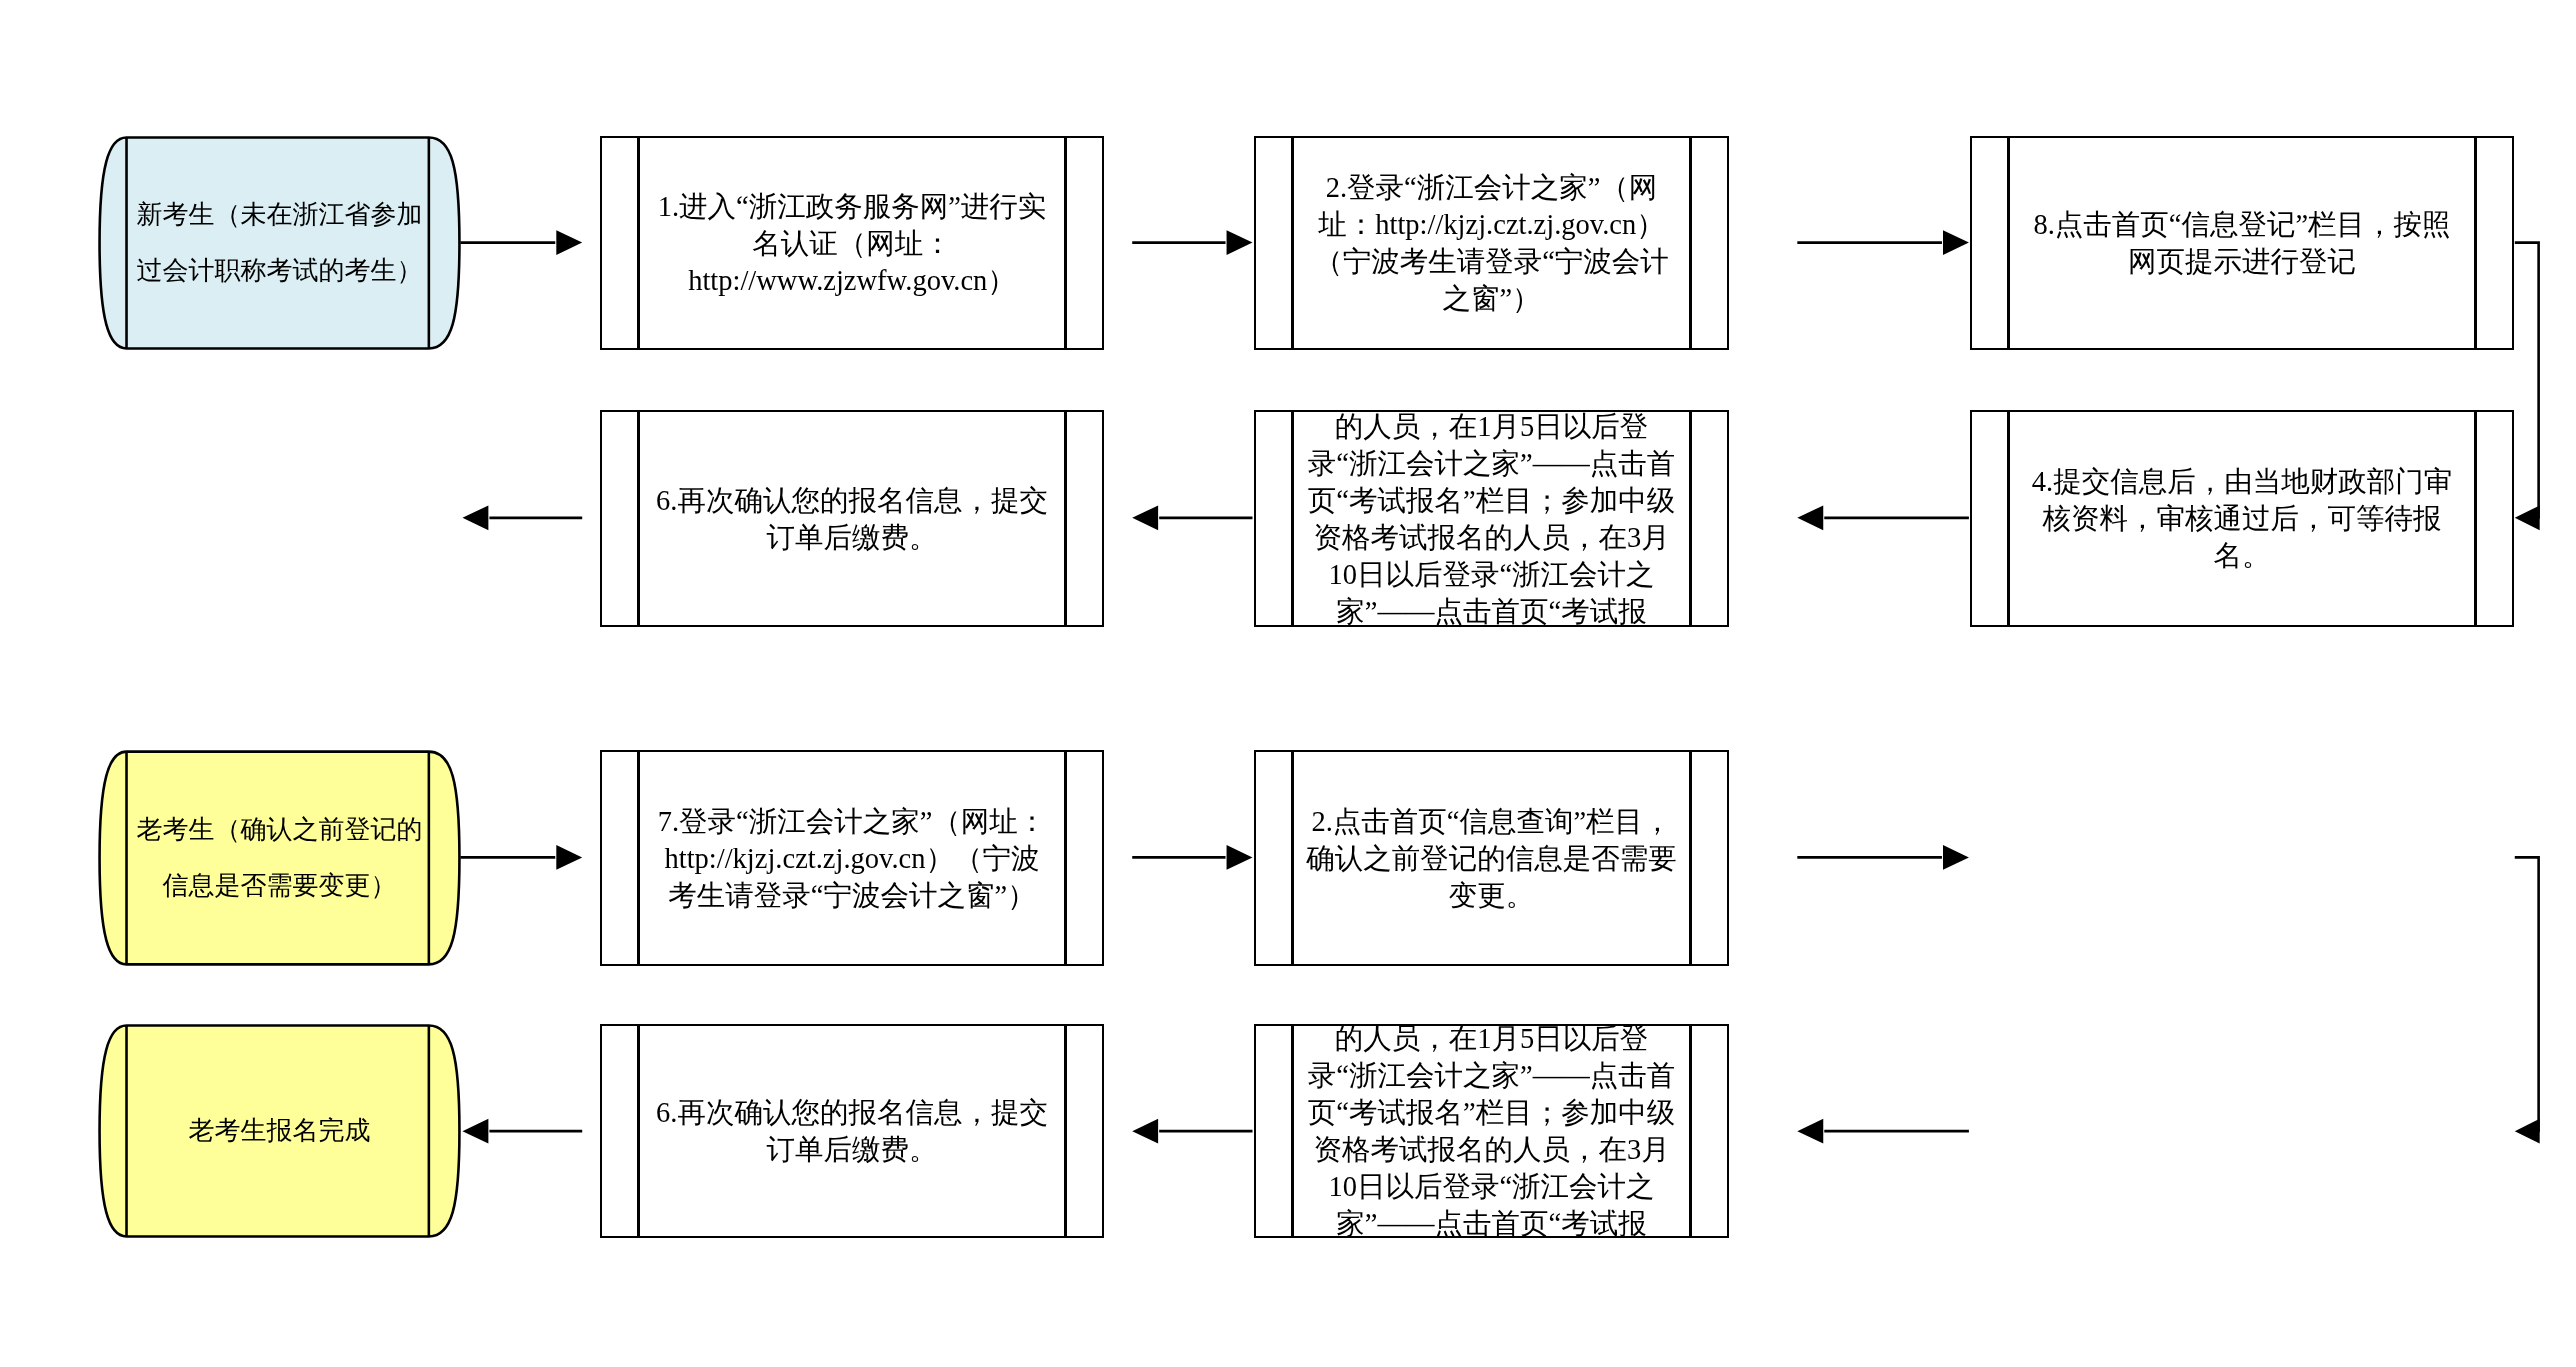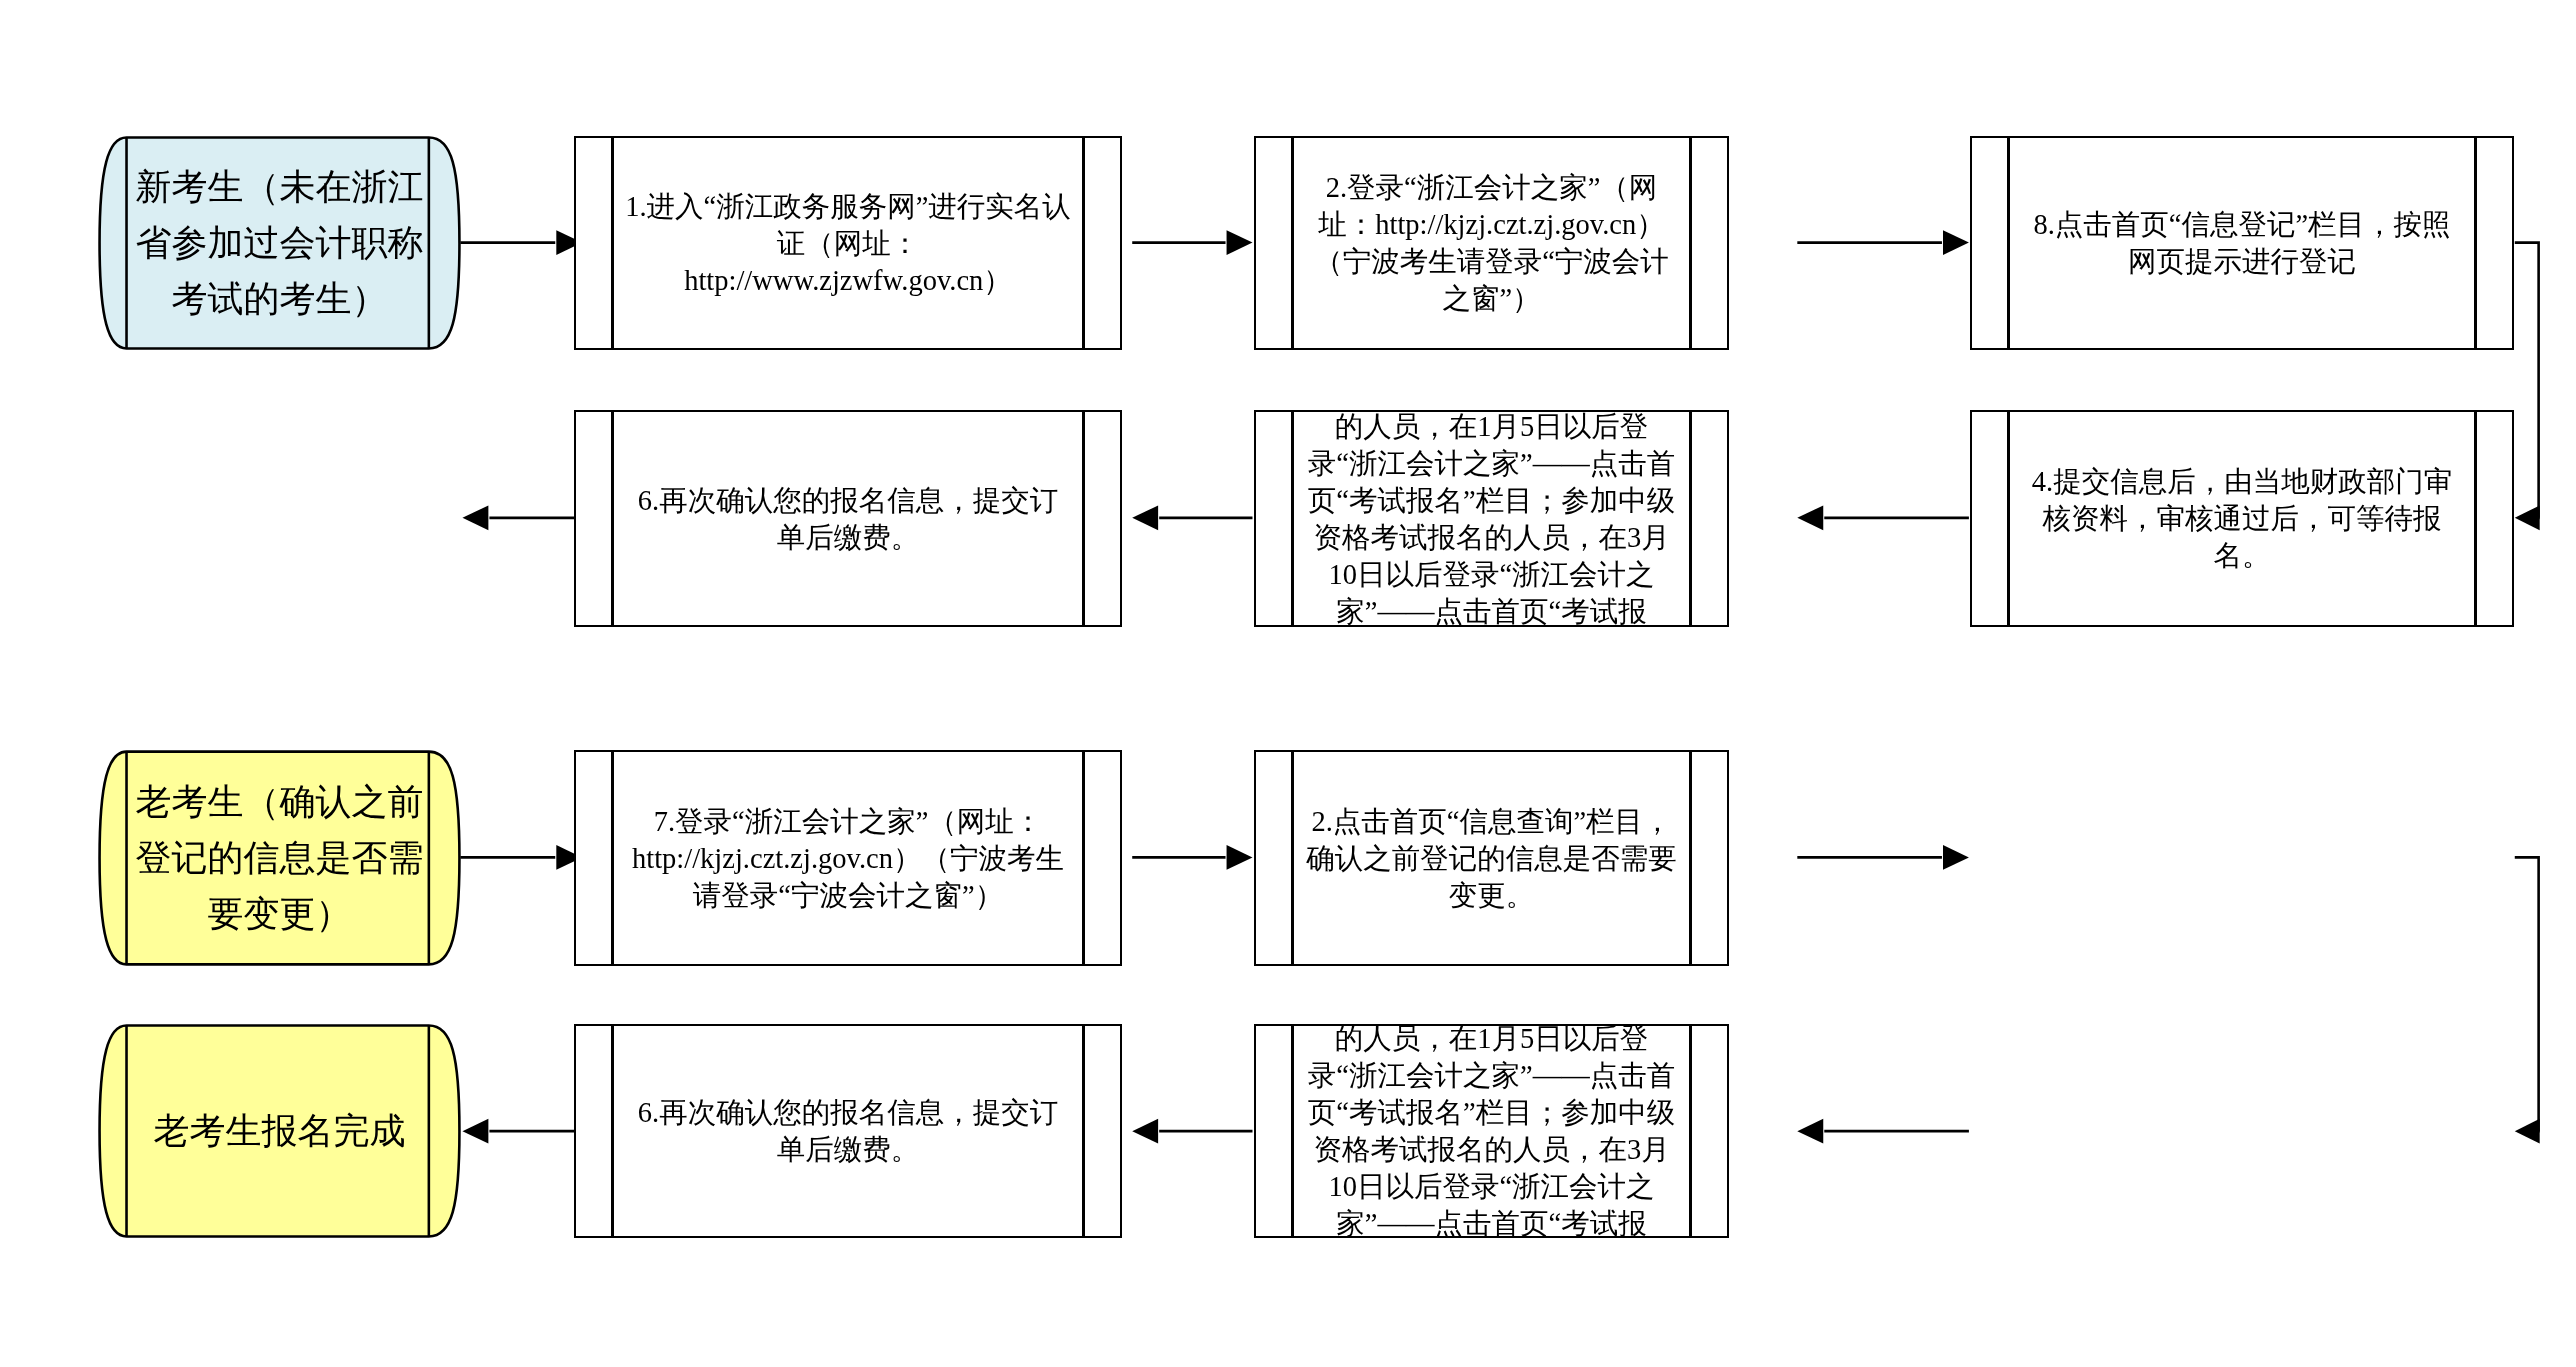--- a/index.html
+++ b/index.html
@@ -5,38 +5,38 @@
   html,body{margin:0;padding:0;background:#ffffff;}
   body{font-family:"Liberation Serif","DejaVu Serif",serif;}
   .canvas{position:relative;width:2576px;height:1367px;background:#ffffff;overflow:hidden;}
 
   
   .node{position:absolute;box-sizing:border-box;}
   .r1{top:136px;height:214px;}
   .r2{top:410px;height:217px;}
   .r3{top:750px;height:216px;}
   .r4{top:1024px;height:214px;}
-  .c1{left:574px;width:548px;}
+  .c1{left:600px;width:504px;}
   .c2{left:1254px;width:475px;}
   .c3{left:1970px;width:544px;}
   .cylpos{left:98px;width:363px;}
 
   
   .ppbox{background:#ffffff;border:2.6px solid #000;display:flex;align-items:center;justify-content:center;
          text-align:center;padding:0 49px;font-size:28.5px;line-height:37px;color:#000;overflow:hidden;}
   .ppbox::before,.ppbox::after{content:"";position:absolute;top:0;bottom:0;width:2.6px;background:#000;}
   .ppbox::before{left:35px;}
   .ppbox::after{right:35px;}
   .ppbox .txt{display:block;overflow-wrap:break-word;}
 
   
   .cyl{display:block;}
   .cyl svg{position:absolute;left:0;top:0;width:100%;height:100%;overflow:visible;}
   .cyl .lbl{position:absolute;left:30px;right:30px;top:0;bottom:0;display:flex;align-items:center;justify-content:center;
-            text-align:center;font-size:36px;line-height:56px;color:#000;}
+            text-align:center;font-size:26px;line-height:56px;color:#000;}
 
   
   #arrows{position:absolute;left:0;top:0;width:2576px;height:1367px;}
   #arrows path{fill:none;stroke:#000;stroke-width:5;}
   #arrows polygon{fill:#000;stroke:none;}
 </style>
 </head>
 <body>
 
 <div class="canvas">

